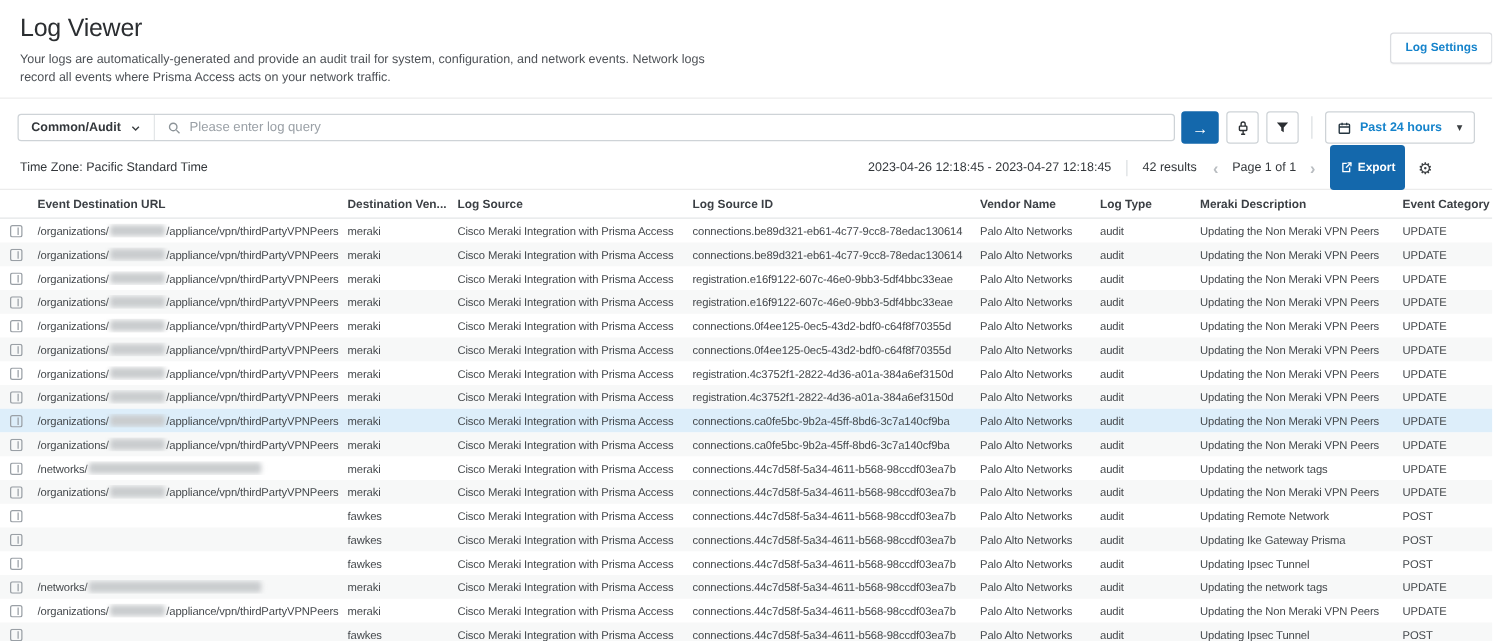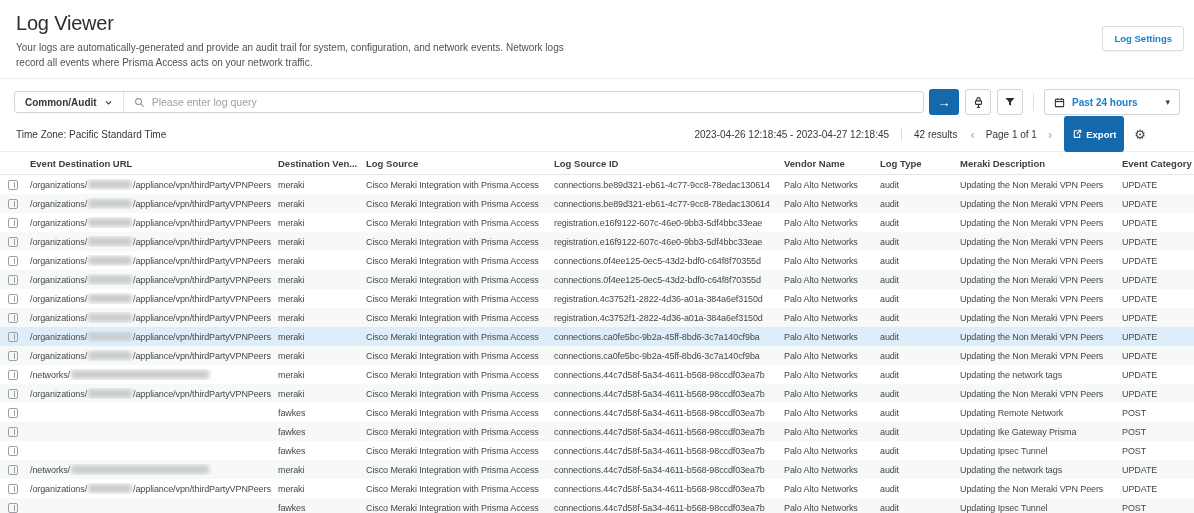--- a/index.html
+++ b/index.html
@@ -4,38 +4,38 @@
 <style>
   * { margin:0; padding:0; box-sizing:border-box; }
   html,body { background:#fff; }
   body { font-family:"Liberation Sans", sans-serif; }
   .page { position:relative; width:1194px; height:513px; overflow:hidden; background:#fff; color:#3c4043; }
 
   
   .header { padding:12px 16px 8px; border-bottom:1px solid #ededed; position:relative; }
   .page-title { font-size:20px; font-weight:400; color:#2b2e31; letter-spacing:-0.2px; }
   .desc { margin-top:6px; font-size:10px; line-height:1.45; color:#4d5156; max-width:660px; }
-  .log-settings { position:absolute; top:26px; right:10px; background:#fff; border:1px solid #dadce0;
+  .log-settings { position:absolute; top:26px; right:0; background:#fff; border:1px solid #dadce0;
     border-radius:3px; padding:6px 11px; font-size:9.5px; font-weight:700; color:var(--link_blue);
     cursor:pointer; box-shadow:0 1px 1px rgba(0,0,0,0.04); font-family:inherit; }
 
   
   .search-row { display:flex; align-items:center; margin:9px 14px 0 14px; height:28px; }
   .search-group { flex:1; display:flex; align-items:center; height:22px;
     border:1px solid var(--border); border-radius:3px; background:#fff; }
   .scope { display:flex; align-items:center; gap:7px; height:100%; padding:0 10px;
     border-right:1px solid #e3e6e8; font-size:10px; font-weight:700; color:#33373b; cursor:pointer; }
   .query { flex:1; display:flex; align-items:center; gap:7px; padding:0 10px; cursor:text; }
   .placeholder { font-size:10.5px; color:#9aa0a6; }
   .go { width:30px; height:26px; margin-left:5px; flex:none; background:var(--accent_blue); color:#fff;
     border:none; border-radius:3px; font-size:13px; line-height:1; cursor:pointer; }
   .icon-btn { width:26px; height:26px; margin-left:6px; flex:none; display:flex; align-items:center;
     justify-content:center; background:#fff; border:1px solid var(--border); border-radius:3px; cursor:pointer; }
   .vdiv { width:1px; height:18px; background:#dcdfe2; margin:0 10px; flex:none; }
-  .timerange { width:136px; height:26px; flex:none; display:flex; align-items:center; gap:7px; padding:0 9px;
+  .timerange { width:120px; height:26px; flex:none; display:flex; align-items:center; gap:7px; padding:0 9px;
     background:#fff; border:1px solid var(--border); border-radius:3px; cursor:pointer; font-family:inherit; }
   .tr-label { font-size:10px; font-weight:700; color:var(--link_blue); }
   .caret { margin-left:auto; font-size:9px; color:#3c4043; }
 
   
   .info-row { display:flex; align-items:center; margin-top:8px; padding-left:16px; height:20px;
     font-size:10px; color:#33373b; white-space:nowrap; }
   .info-row > * { flex:none; }
   .date-range { margin-left:auto; }
   .vdiv2 { width:1px; height:13px; background:#dcdfe2; margin:0 12px; }

